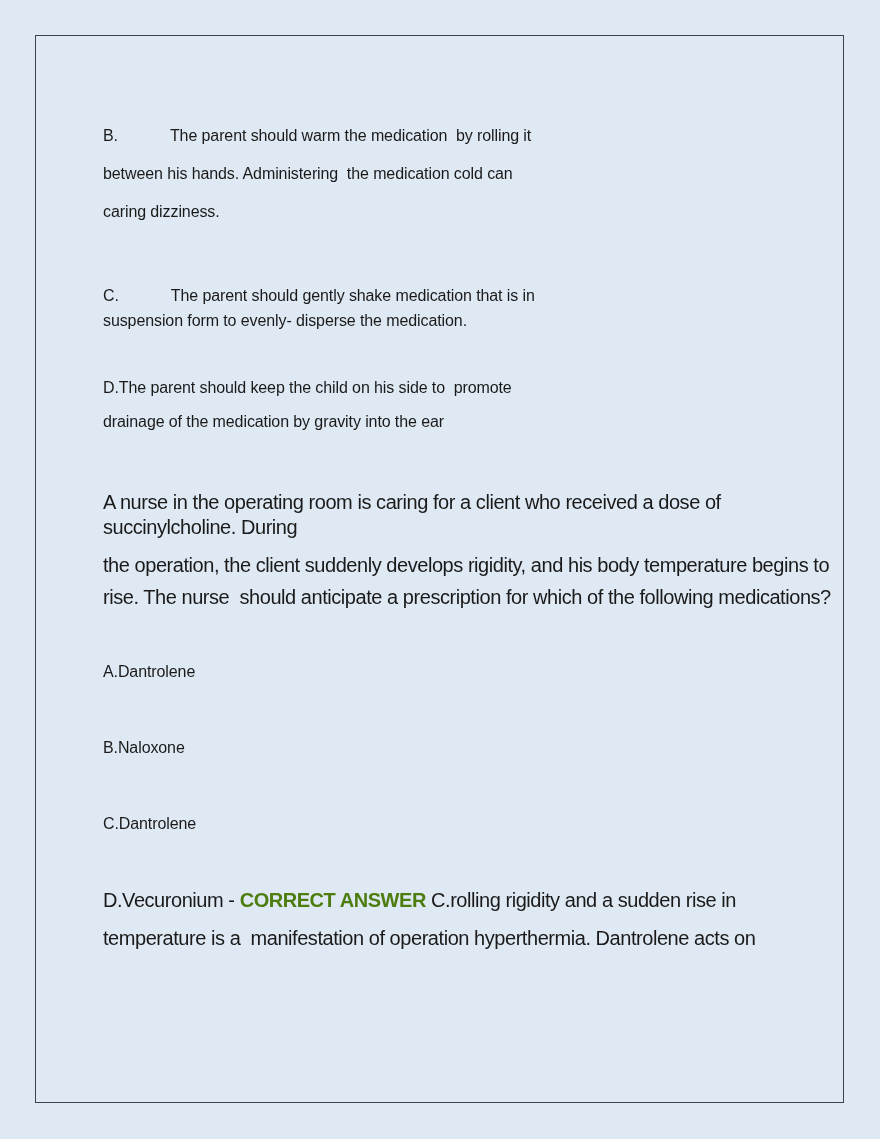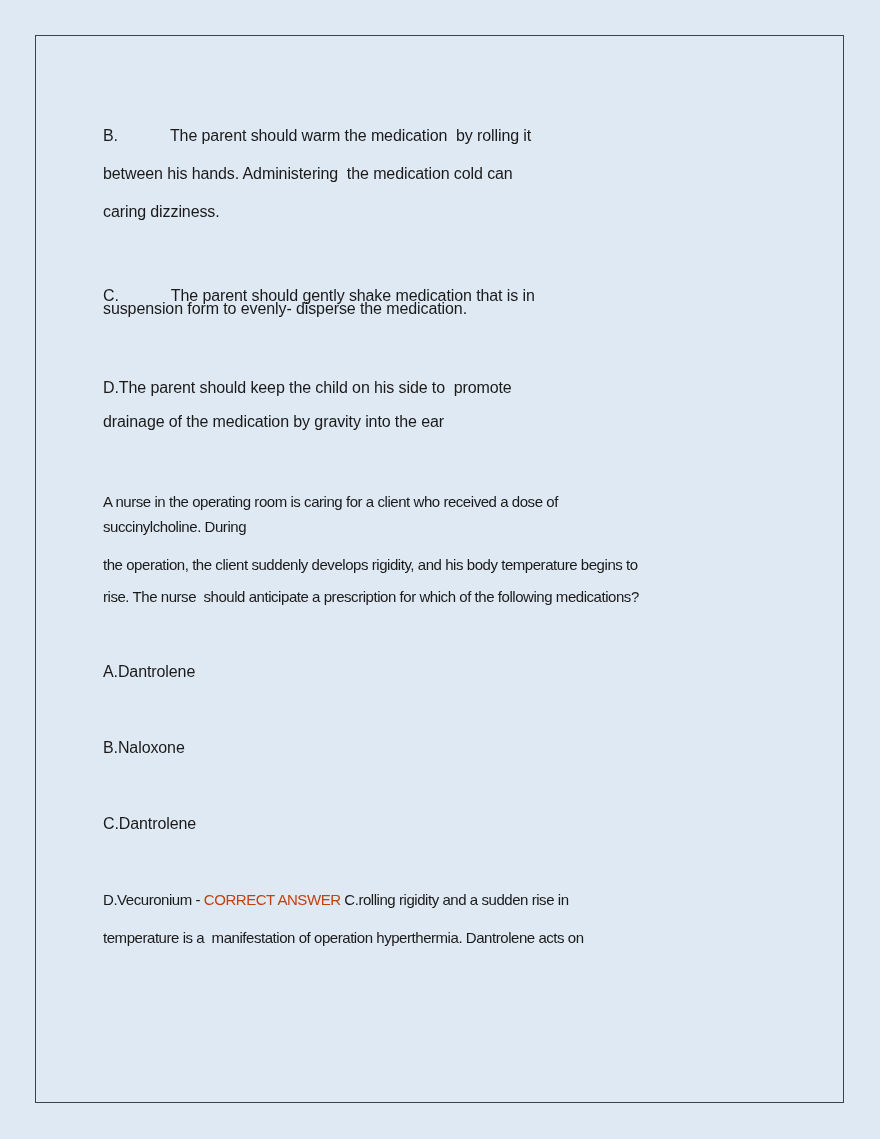--- a/index.html
+++ b/index.html
@@ -19,37 +19,37 @@
     box-sizing: border-box;
   }
   .line {
     position: absolute;
     left: 103px;
     font-size: 16px;
     line-height: 20px;
     white-space: pre;
     letter-spacing: -0.1px;
   }
-  .narrow { letter-spacing: -0.45px; font-size: 15px; text-align: center; }
+  .narrow { letter-spacing: -0.45px; font-size: 20px; text-align: center; }
   .tab { display: inline-block; width: 52px; }
-  .red { color: #c2410c; }
+  .red { color: #4d7c0f; font-weight: bold; }
 </style>
 </head>
 <body>
 
 <div class="page-border"></div>
 
 <div>
 
   <div class="line" style="top:126px"><span>B.</span><span class="tab"></span><span>The parent should warm the medication  by rolling it</span></div>
   <div class="line" style="top:164px">between his hands. Administering  the medication cold can</div>
   <div class="line" style="top:202px">caring dizziness.</div>
 
   <div class="line" style="top:286px"><span>C.</span><span class="tab"></span><span>The parent should gently shake medication that is in</span></div>
-  <div class="line" style="top:299px">suspension form to evenly- disperse the medication.</div>
+  <div class="line" style="top:311px">suspension form to evenly- disperse the medication.</div>
 
   <div class="line" style="top:378px">D.The parent should keep the child on his side to  promote</div>
   <div class="line" style="top:412px">drainage of the medication by gravity into the ear</div>
 
   <div class="line narrow" style="top:492px">A nurse in the operating room is caring for a client who received a dose of</div>
   <div class="line narrow" style="top:517px">succinylcholine. During</div>
   <div class="line narrow" style="top:555px">the operation, the client suddenly develops rigidity, and his body temperature begins to</div>
   <div class="line narrow" style="top:587px">rise. The nurse  should anticipate a prescription for which of the following medications?</div>
 
   <div class="line" style="top:662px">A.Dantrolene</div>

